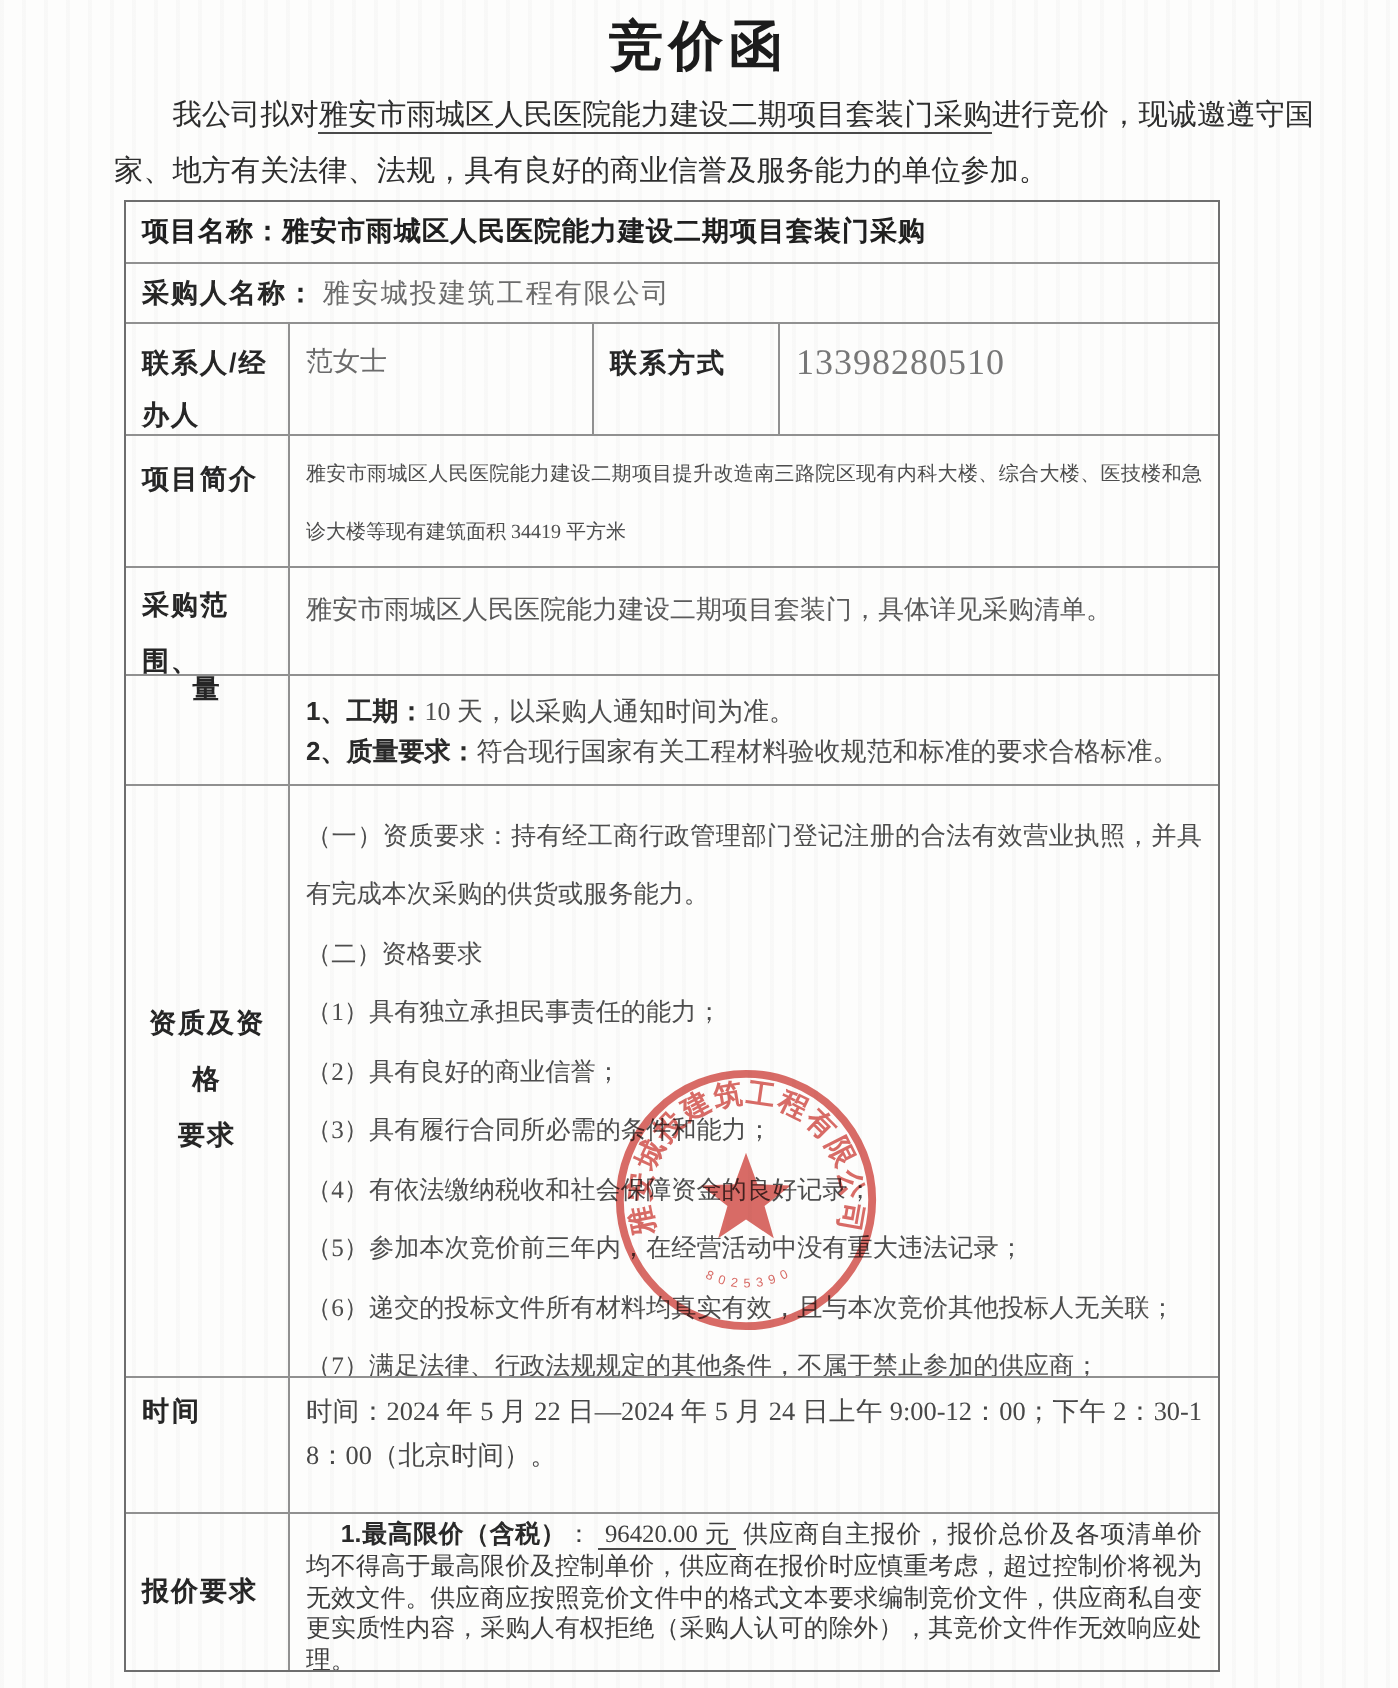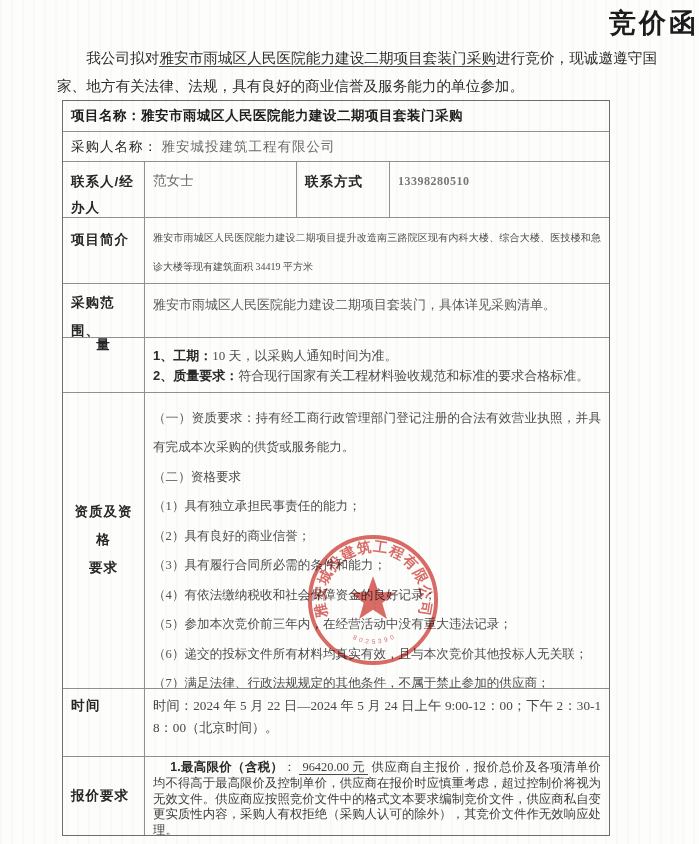--- a/index.html
+++ b/index.html
@@ -11,21 +11,21 @@
     overflow:hidden;
   }
   .page{
     position:relative;width:699px;height:844px;
     background:
       repeating-linear-gradient(90deg, rgba(120,120,120,0.035) 0 2px, rgba(0,0,0,0) 2px 11px),
       #fdfdfc;
   }
   .doc-title{
     position:absolute;top:5px;left:0;width:100%;
-    text-align:right;
+    text-align:center;
     font-family:"Liberation Serif","DejaVu Serif",serif;
     font-size:27px;font-weight:700;color:#1c1c1c;
     letter-spacing:3px;
   }
   .intro{
     position:absolute;top:44px;left:57px;width:600px;
     font-size:14.6px;line-height:28px;color:#2e2e2e;
     text-indent:2em;text-align:justify;word-break:break-all;
   }
   .intro .u{border-bottom:1px solid #4a4a4a;}
@@ -48,27 +48,27 @@
     letter-spacing:1px;line-height:28px;
   }
   .content-cell{flex:1 1 auto;color:#4d4d4d;word-break:break-all;text-align:justify;}
   .b{font-weight:700;color:#2a2a2a;font-family:"Liberation Sans","DejaVu Sans",sans-serif;}
   .vcenter{display:flex;flex-direction:column;justify-content:center;}
   .center-lines div{text-align:center;}
   
   .r-single{height:30px;line-height:29px;font-size:13.5px;}
   .r-single .full-cell{flex:1 1 auto;padding:0 8px;}
   .row-project{color:#1f1f1f;font-weight:700;font-family:Liberation Sans, sans-serif;letter-spacing:0.5px;}
-  .row-purchaser .lab{font-weight:400;font-family:"Liberation Sans","DejaVu Sans",sans-serif;color:#262626;letter-spacing:1px;}
+  .row-purchaser .lab{font-weight:700;font-family:"Liberation Sans","DejaVu Sans",sans-serif;color:#262626;letter-spacing:1px;}
   .row-purchaser .val{color:#6b6b6b;font-size:13.5px;letter-spacing:1px;}
   .row-contact{height:56px;}
   .row-contact .cell{padding-top:7px;}
   .row-contact .c-name{width:152px;flex:0 0 152px;color:#6b6b6b;font-size:13.5px;line-height:24px;}
   .row-contact .c-mlabel{width:93px;flex:0 0 93px;}
-  .row-contact .c-phone{color:#777;font-size:12px;line-height:24px;letter-spacing:0.5px;font-weight:bold;}
+  .row-contact .c-phone{color:#777;font-size:18px;line-height:24px;letter-spacing:0.5px;}
   .row-contact .label-cell{line-height:26px;padding-top:7px;}
   .row-overview{height:67px;}
   .row-overview .label-cell{padding-top:8px;}
   .row-overview .content-cell{font-size:10px;line-height:29px;padding-top:5px;}
   .row-scope{height:54px;}
   .row-scope .label-cell{padding-top:5px;line-height:28px;}
   .row-scope .content-cell{font-size:13px;line-height:26px;padding-top:8px;color:#5a5a5a;}
   .row-schedule{height:55px;}
   .row-schedule .label-cell{line-height:27px;gap:40px;}
   .row-schedule .content-cell{font-size:13px;line-height:20px;padding-top:8px;}

